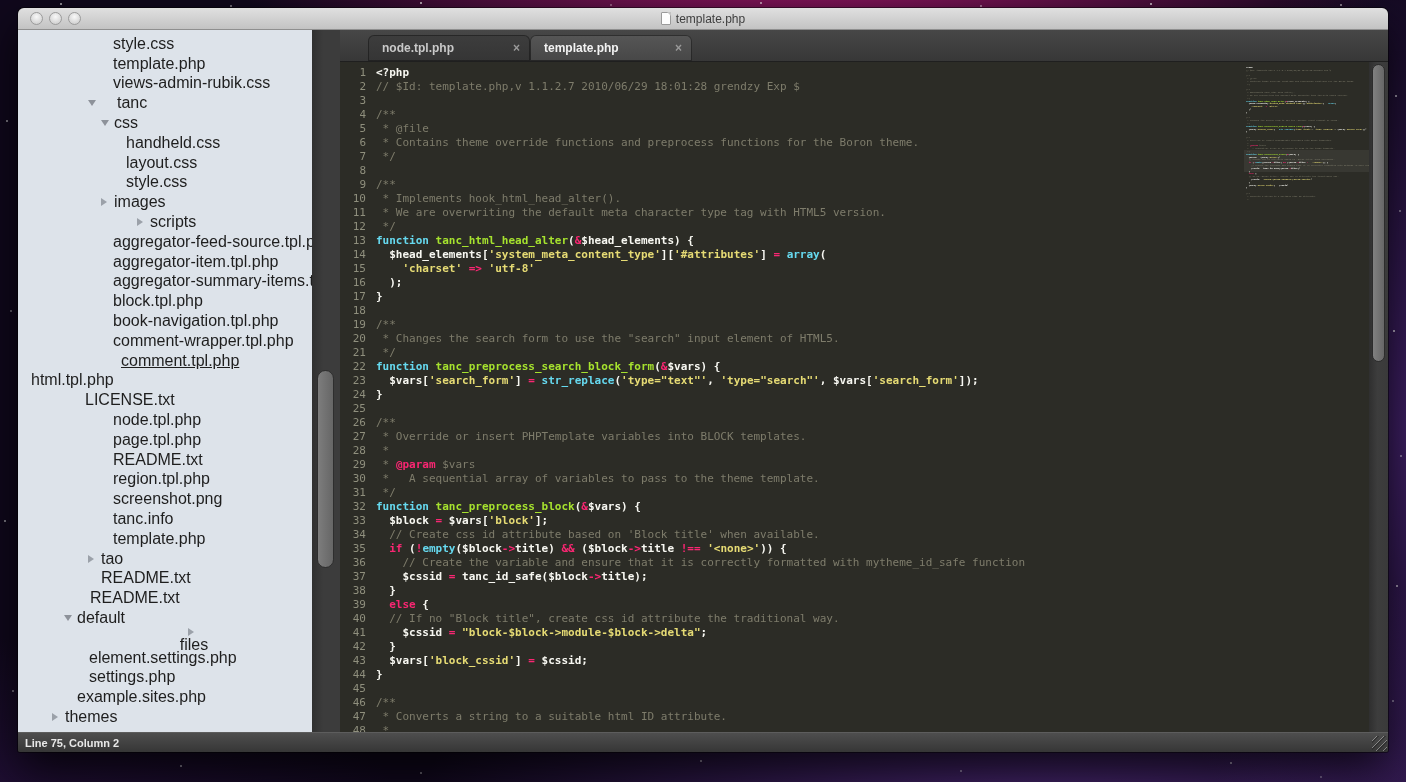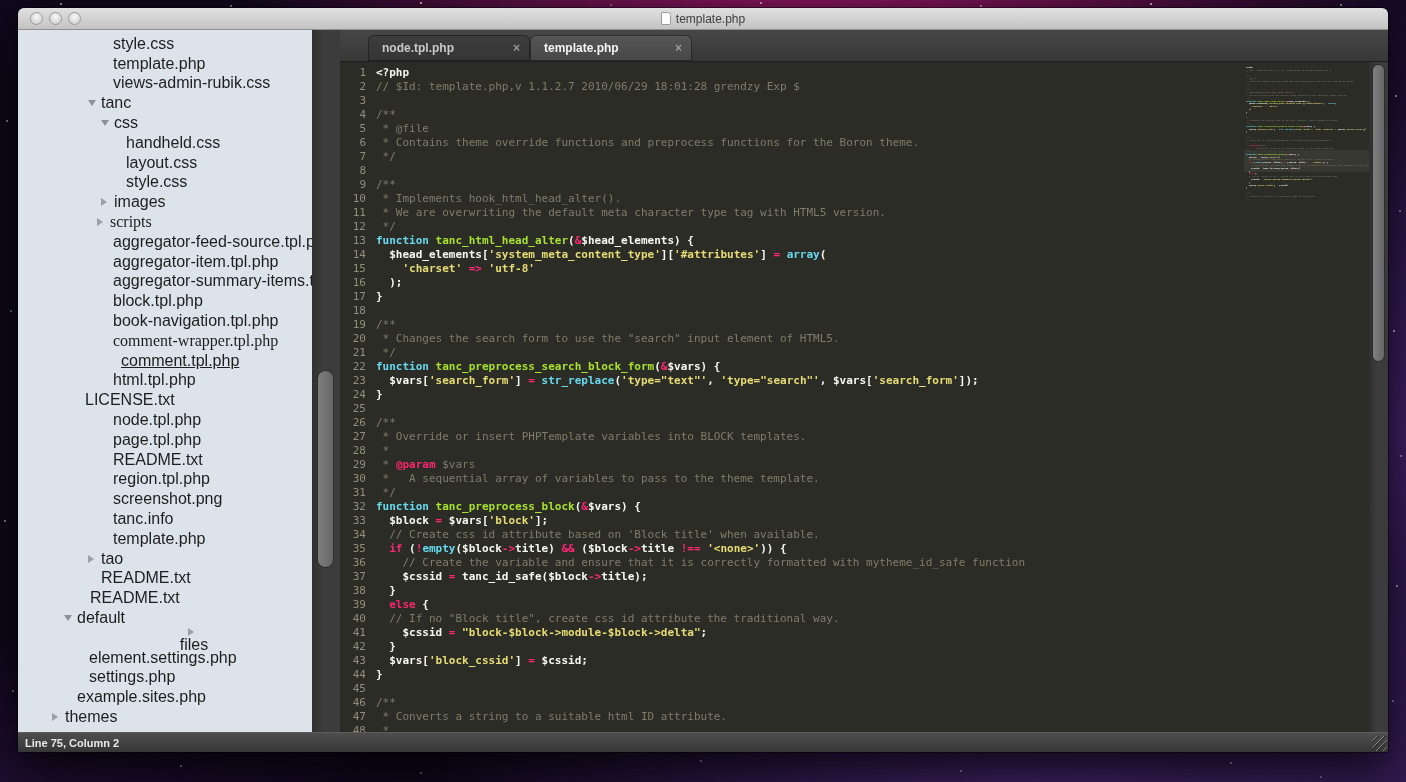--- a/index.html
+++ b/index.html
@@ -141,21 +141,21 @@
             <span>style.css</span>
           </div>
           <div class="tree-row" style="padding-left: 82px;">
             <span class="arrow none"></span>
             <span>template.php</span>
           </div>
           <div class="tree-row" style="padding-left: 82px;">
             <span class="arrow none"></span>
             <span>views-admin-rubik.css</span>
           </div>
-          <div class="tree-row" style="padding-left: 70px;">
+          <div class="tree-row" style="padding-left: 70px; gap: 16px;">
             <span class="arrow down"></span>
             <span>tanc</span>
           </div>
           <div class="tree-row" style="padding-left: 83px;">
             <span class="arrow down"></span>
             <span>css</span>
           </div>
           <div class="tree-row" style="padding-left: 95px;">
             <span class="arrow none"></span>
             <span>handheld.css</span>
@@ -165,21 +165,21 @@
             <span>layout.css</span>
           </div>
           <div class="tree-row" style="padding-left: 95px;">
             <span class="arrow none"></span>
             <span>style.css</span>
           </div>
           <div class="tree-row" style="padding-left: 83px;">
             <span class="arrow right"></span>
             <span>images</span>
           </div>
-          <div class="tree-row" style="padding-left: 79px; font-family: Liberation Serif, serif;">
+          <div class="tree-row" style="padding-left: 119px;">
             <span class="arrow right"></span>
             <span>scripts</span>
           </div>
           <div class="tree-row" style="padding-left: 82px;">
             <span class="arrow none"></span>
             <span>aggregator-feed-source.tpl.php</span>
           </div>
           <div class="tree-row" style="padding-left: 82px;">
             <span class="arrow none"></span>
             <span>aggregator-item.tpl.php</span>
@@ -189,29 +189,29 @@
             <span>aggregator-summary-items.tpl.php</span>
           </div>
           <div class="tree-row" style="padding-left: 82px;">
             <span class="arrow none"></span>
             <span>block.tpl.php</span>
           </div>
           <div class="tree-row" style="padding-left: 82px;">
             <span class="arrow none"></span>
             <span>book-navigation.tpl.php</span>
           </div>
-          <div class="tree-row" style="padding-left: 82px; font-family: Liberation Serif, serif;">
+          <div class="tree-row" style="padding-left: 82px;">
             <span class="arrow none"></span>
             <span>comment-wrapper.tpl.php</span>
           </div>
           <div class="tree-row" style="padding-left: 90px; text-decoration: underline;">
             <span class="arrow none"></span>
             <span>comment.tpl.php</span>
           </div>
-          <div class="tree-row" style="padding-left: 82px;">
+          <div class="tree-row" style="">
             <span class="arrow none"></span>
             <span>html.tpl.php</span>
           </div>
           <div class="tree-row" style="padding-left: 54px;">
             <span class="arrow none"></span>
             <span>LICENSE.txt</span>
           </div>
           <div class="tree-row" style="padding-left: 82px;">
             <span class="arrow none"></span>
             <span>node.tpl.php</span>

